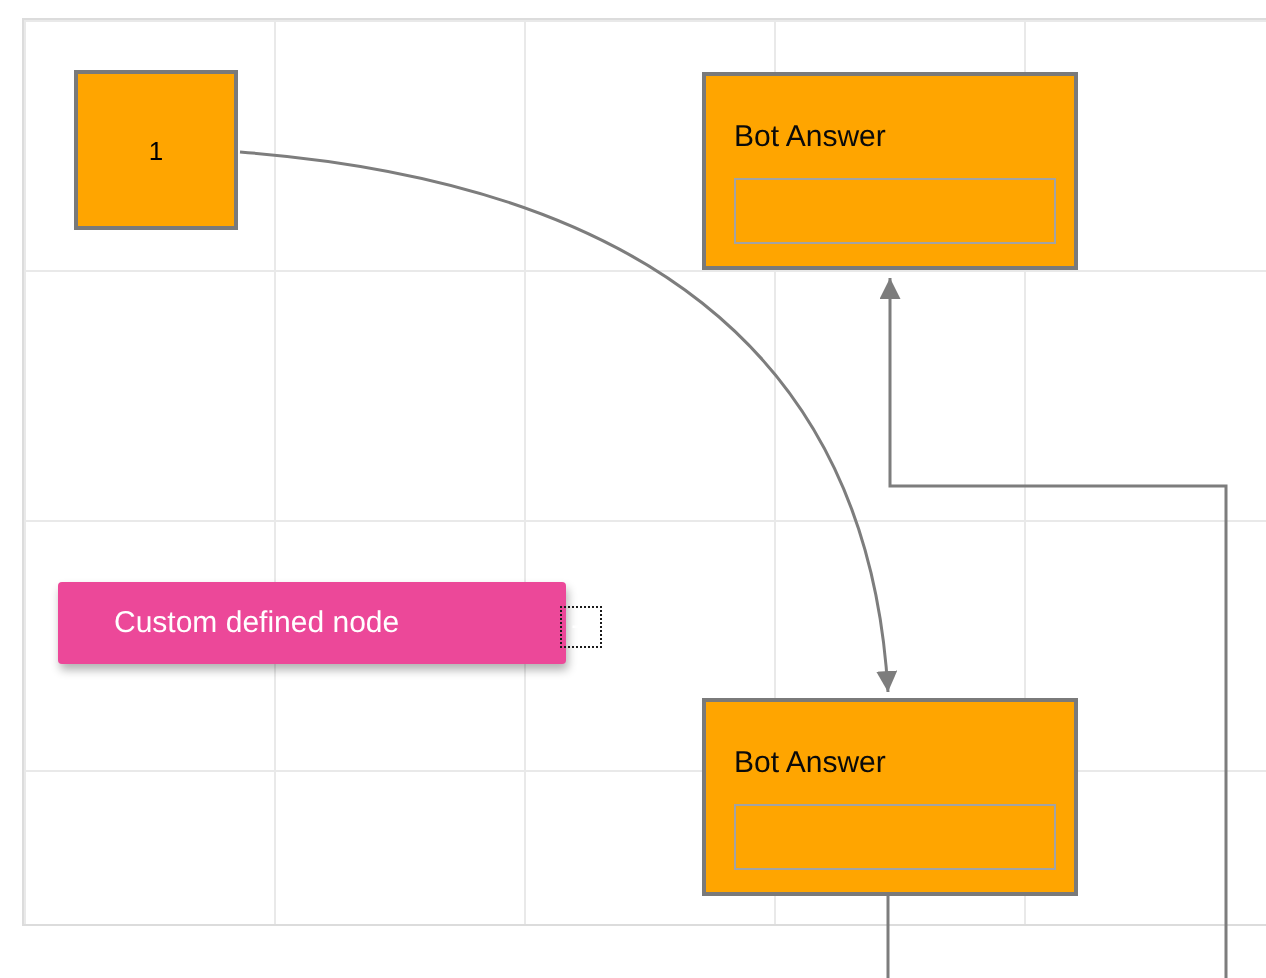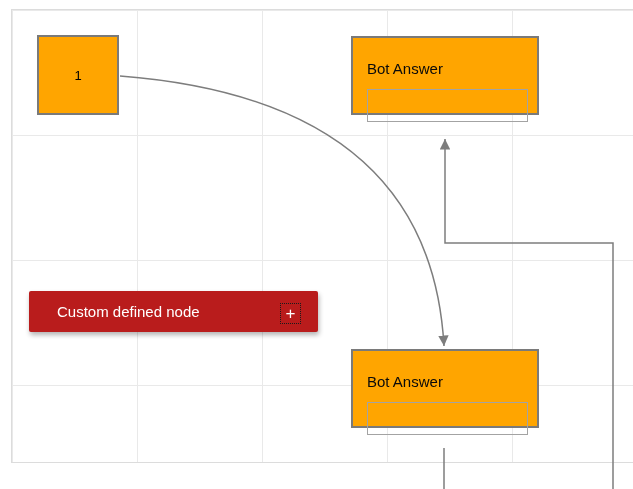--- a/index.html
+++ b/index.html
@@ -53,21 +53,21 @@
     left: 37px; top: 35px;
     width: 82px; height: 80px;
     display: flex;
     align-items: center;
     justify-content: center;
     font-size: 13px;
     color: #000000;
   }
   .node-bot {
     left: 351px;
-    width: 188px; height: 79px;
+    width: 188px; height: 99px;
   }
   .node-bot.top { top: 36px; }
   .node-bot.bottom { top: 349px; }
   .node-bot .node-title {
     position: absolute;
     left: 14px; top: 22px;
     font-size: 15px;
     color: #0a0a0a;
     white-space: nowrap;
   }
@@ -75,23 +75,23 @@
     position: absolute;
     left: 14px; top: 51px;
     width: 161px; height: 33px;
     box-sizing: border-box;
     border: 1px solid #a3a3a3;
     background: transparent;
   }
   .node-custom {
     position: absolute;
     left: 29px; top: 291px;
-    width: 289px; height: 41px;
+    width: 254px; height: 41px;
     box-sizing: border-box;
-    background: #b91c1c;
+    background: #ec4899;
     border-radius: 2px;
     box-shadow: 1px 3px 5px rgba(0,0,0,0.30);
     color: #ffffff;
     display: flex;
     align-items: center;
     z-index: 2;
     text-align: right;
   }
   .node-custom .custom-label {
     margin-left: 28px;

